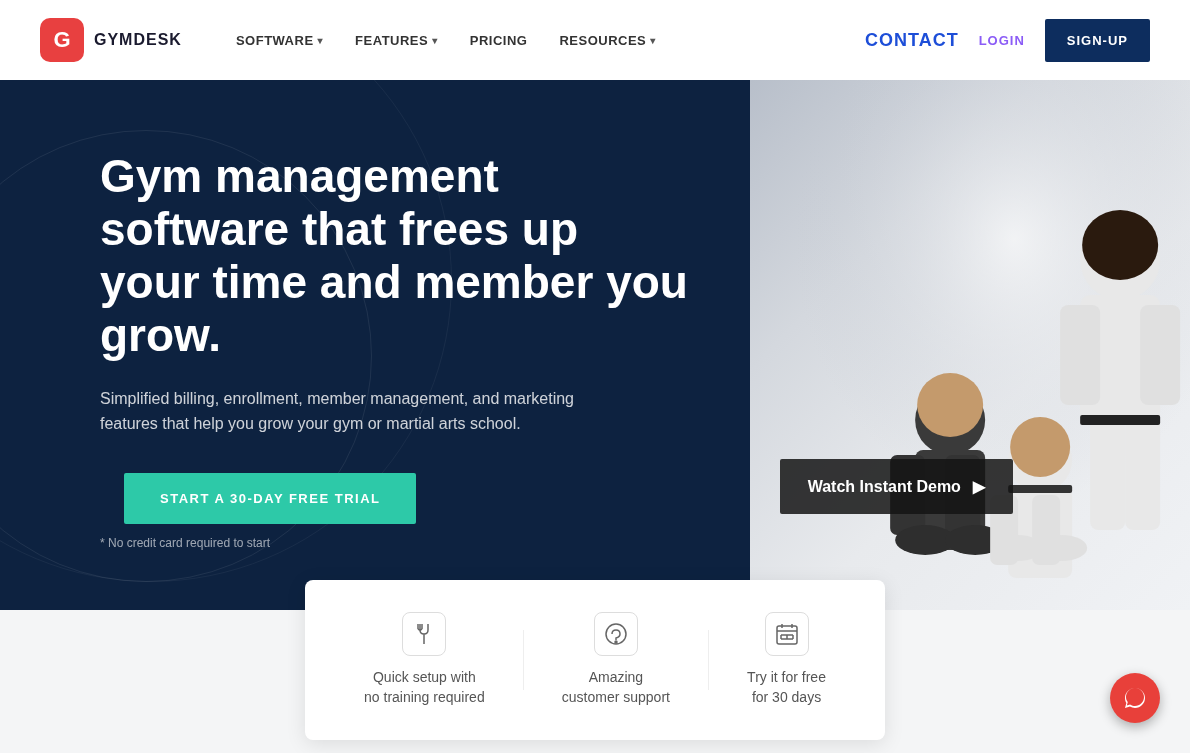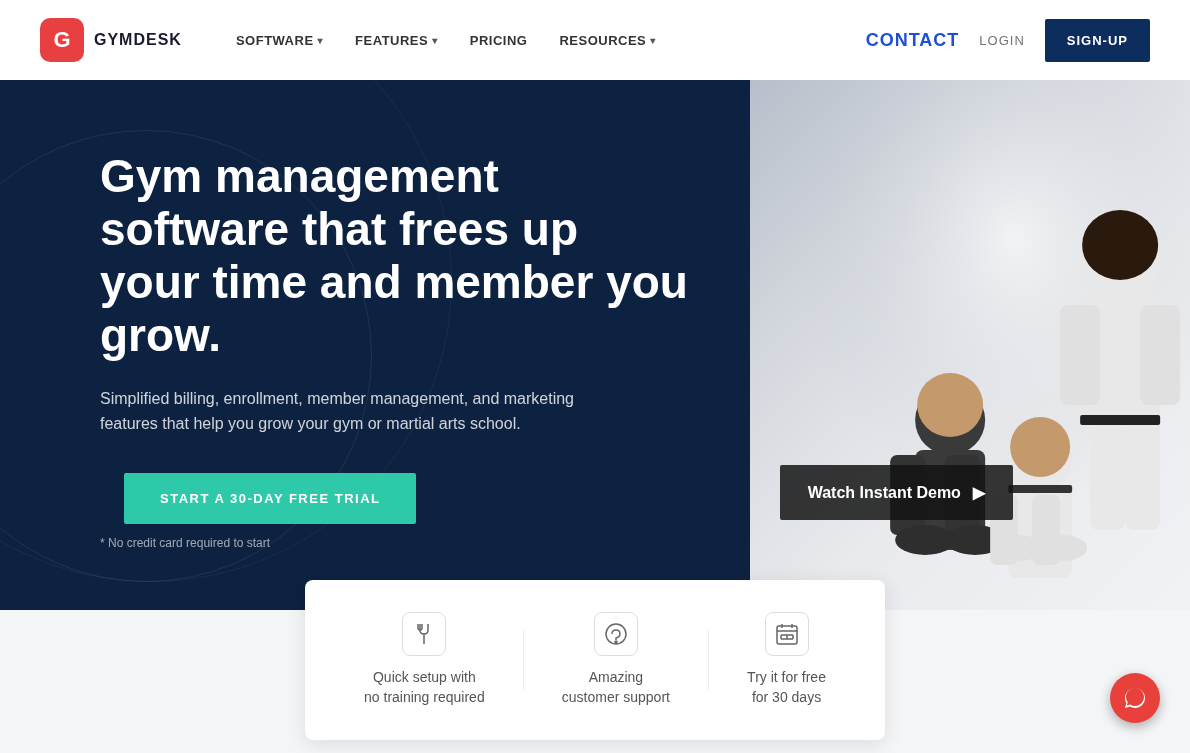--- a/index.html
+++ b/index.html
@@ -69,24 +69,24 @@
     .nav-contact {
       font-size: 18px;
       font-weight: 600;
       letter-spacing: 1px;
       text-transform: uppercase;
       color: #1d4ed8;
       cursor: pointer;
     }
     .nav-login {
       font-size: 13px;
-      font-weight: 400;
+      font-weight: 700;
       letter-spacing: 1px;
       text-transform: uppercase;
-      color: #737373;
+      color: #8b5cf6;
       cursor: pointer;
     }
     .nav-signup {
       background: #0d2d5e;
       color: white;
       padding: 14px 22px;
       font-size: 13px;
       font-weight: 700;
       letter-spacing: 1px;
       text-transform: uppercase;
@@ -176,21 +176,21 @@
       overflow: hidden;
     }
     
     .hero-right-bg {
       position: absolute;
       inset: 0;
       background: linear-gradient(135deg, #b8bfca 0%, #d4d8de 30%, #e8eaed 60%, #f0f2f5 100%);
     }
     .watch-demo {
       position: absolute;
-      bottom: 90px;
+      bottom: 96px;
       left: 30px;
       background: rgba(20,20,20,0.85);
       color: white;
       padding: 18px 28px;
       font-size: 16px;
       font-weight: 600;
       cursor: pointer;
       display: flex;
       align-items: center;
       gap: 12px;

